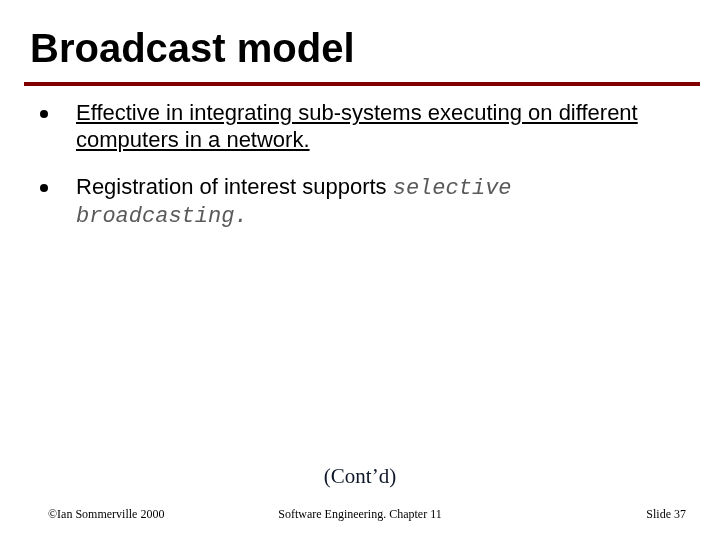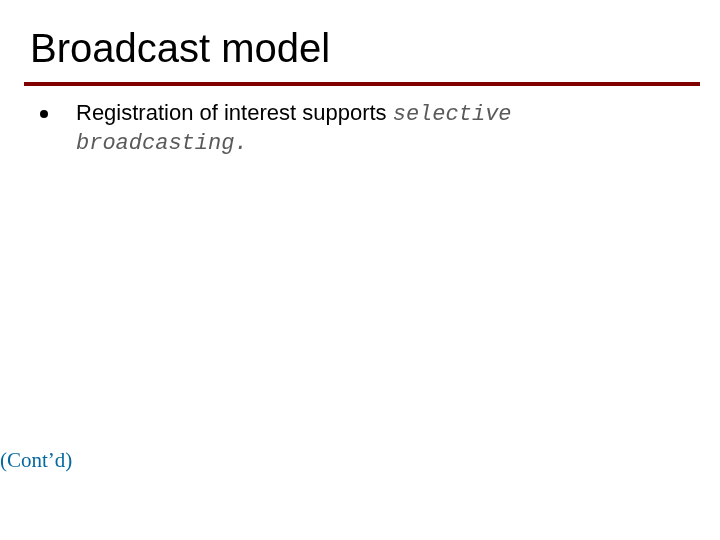--- a/index.html
+++ b/index.html
@@ -18,21 +18,21 @@
     height: 540px;
     background: #fff;
     margin: 0;
     padding: 0;
   }
   .title {
     position: absolute;
     left: 30px;
     top: 26px;
     font-size: 40px;
-    font-weight: normal;
+    font-weight: bold;
     color: #000;
     font-family: Arial, sans-serif;
   }
   .hr {
     position: absolute;
     left: 24px;
     right: 20px;
     top: 82px;
     height: 4px;
     background: #800000;
@@ -62,25 +62,25 @@
     line-height: 1.22;
     color: #000;
     font-family: Arial, sans-serif;
   }
   .u { text-decoration: underline; }
   .small { font-size: 17px; font-weight: bold; }
   .it { font-style: italic; color: #5a5a5a; font-family: Liberation Mono, monospace; }
   .contd {
     position: absolute;
     width: 100%;
-    text-align: left;
-    top: 448px;
+    text-align: center;
+    top: 464px;
     font-family: "Times New Roman", Times, serif;
     font-size: 21px;
-    color: #0369a1;
+    color: #0f172a;
   }
   .footer {
     position: absolute;
     left: 0;
     right: 0;
     bottom: 18px;
     height: 18px;
     font-size: 12px;
     font-family: "Times New Roman", Times, serif;
     color: #000;
@@ -105,28 +105,39 @@
 </head>
 <body>
 
 <div class="slide">
 
   <div class="title">Broadcast model</div>
   <div class="hr"></div>
 
   <div class="body">
 
+    <div class="bullet-row">
+      <div class="dot"></div>
+      <div class="txt">
+        <span class="u">Effective in integrating sub-systems executing on different computers in a network.</span>
+      </div>
+    </div>
 
 
 
     <div class="bullet-row">
       <div class="dot"></div>
       <div class="txt">
         <span>Registration of interest supports </span><span class="it">selective broadcasting.</span>
       </div>
     </div>
 
   </div>
 
   <div class="contd">(Cont’d)</div>
 
+  <div class="footer">
+    <div class="foot-left">©Ian Sommerville 2000</div>
+    <div class="foot-center">Software Engineering. Chapter 11</div>
+    <div class="foot-right">Slide 37</div>
+  </div>
 
 </div>
 
 </body></html>

